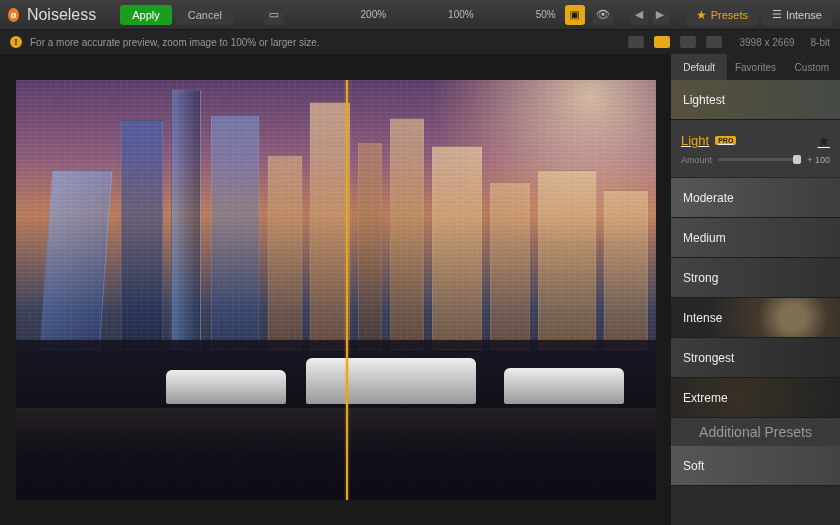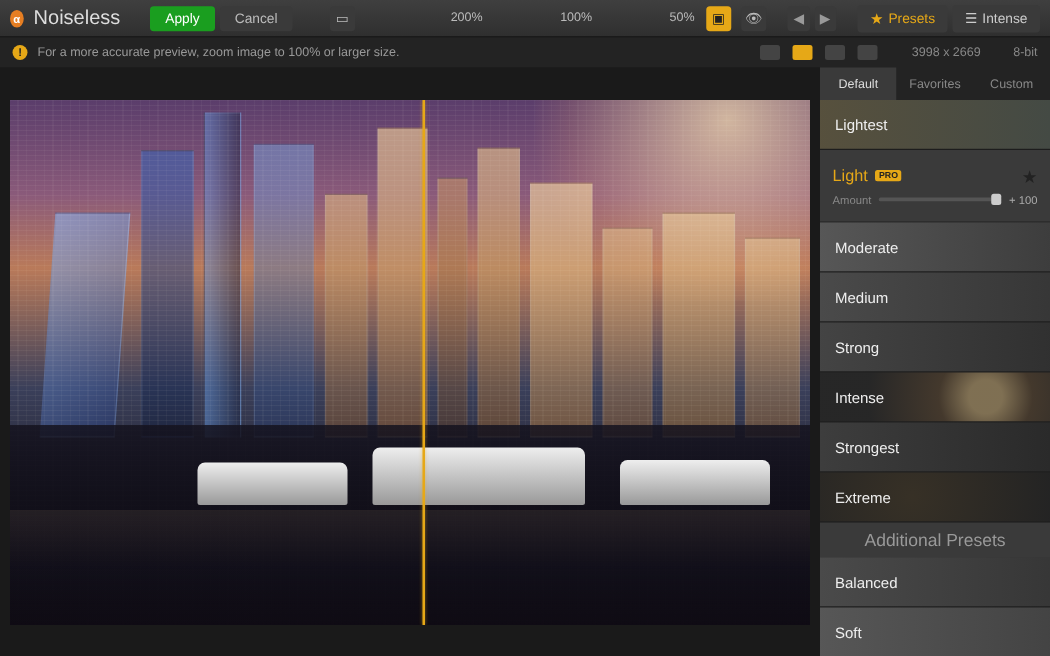--- a/index.html
+++ b/index.html
@@ -18,21 +18,21 @@
 .nav-arrow { width: 22px; height: 20px; background: #3a3a3a; border-radius: 3px; display: flex; align-items: center; justify-content: center; color: #999; }
 .panel-btn { height: 22px; padding: 0 10px; background: #3a3a3a; border-radius: 3px; display: flex; align-items: center; gap: 4px; font-size: 11px; color: #ccc; cursor: pointer; }
 .panel-btn.presets { color: #e6a817; }
 .star-icon { color: #e6a817; font-size: 12px; }
 
 .info-bar { height: 24px; background: #232323; display: flex; align-items: center; padding: 0 10px; gap: 8px; font-size: 10px; color: #999; }
 .warn-icon { width: 12px; height: 12px; border-radius: 50%; background: #e6a817; color: #222; display: flex; align-items: center; justify-content: center; font-size: 9px; font-weight: bold; }
 .info-text { flex: 1; }
 .view-toggle { width: 16px; height: 12px; background: #444; border-radius: 2px; display: inline-block; margin: 0 1px; }
 .view-toggle.on { background: #e6a817; }
-.dim-text { color: #888; margin-left: 18px; }
+.dim-text { color: #888; margin-left: 8px; }
 
 .main { display: flex; height: 471px; }
 .viewer { flex: 1; background: #1a1a1a; position: relative; display: flex; align-items: center; justify-content: center; padding: 22px 8px; }
 .photo { width: 640px; height: 420px; position: relative; overflow: hidden; background: linear-gradient(180deg, #5a3d6b 0%, #8a5a7a 18%, #b97a5a 32%, #3a3f5a 55%, #2a2a3a 70%, #1a1520 100%); }
 
 .sky-glow { position: absolute; top: 0; right: 0; width: 220px; height: 160px; background: radial-gradient(circle at 70% 10%, rgba(255,230,180,.7), rgba(255,180,120,.15) 60%, transparent 75%); }
 .building { position: absolute; bottom: 150px; background: linear-gradient(90deg, rgba(100,150,220,.5), rgba(30,40,70,.5)); border: 1px solid rgba(200,220,255,.12); }
 .b1 { left: 30px; width: 60px; height: 180px; transform: skewX(-4deg); background: linear-gradient(135deg, rgba(140,180,240,.6), rgba(40,60,120,.55)); }
 .b2 { left: 105px; width: 42px; height: 230px; background: linear-gradient(180deg, rgba(60,100,180,.6), rgba(20,30,60,.55)); }
 .b3 { left: 155px; width: 30px; height: 260px; }
@@ -49,41 +49,41 @@
   repeating-linear-gradient(0deg, transparent 0 3px, rgba(255,245,200,.05) 3px 4px),
   repeating-linear-gradient(90deg, transparent 0 6px, rgba(255,245,200,.04) 6px 7px); mix-blend-mode: screen; }
 .marina { position: absolute; bottom: 0; left: 0; right: 0; height: 160px; background: linear-gradient(180deg, rgba(20,18,30,.85), rgba(8,6,12,.95)); }
 .yacht { position: absolute; bottom: 96px; background: linear-gradient(180deg, #eee, #999); border-radius: 6px 6px 2px 2px; }
 .y1 { left: 150px; width: 120px; height: 34px; }
 .y2 { left: 290px; width: 170px; height: 46px; }
 .y3 { left: 488px; width: 120px; height: 36px; }
 .reflect { position: absolute; bottom: 0; left: 0; right: 0; height: 92px; background: linear-gradient(180deg, rgba(180,150,120,.12), rgba(60,60,90,.1) 50%, rgba(20,15,25,.6)); filter: blur(.6px); }
 .divider { position: absolute; top: 0; bottom: 0; left: 330px; width: 2px; background: #e6a817; box-shadow: 0 0 3px rgba(230,168,23,.6); }
 
-.sidebar { width: 184px; background: #2a2a2a; display: flex; flex-direction: column; }
+.sidebar { width: 169px; background: #2a2a2a; display: flex; flex-direction: column; }
 .tabs { display: flex; height: 26px; background: #232323; }
 .tab { flex: 1; display: flex; align-items: center; justify-content: center; font-size: 10px; color: #888; cursor: pointer; }
 .tab.active { background: #3a3a3a; color: #ddd; }
 
 .presets-list { flex: 1; overflow: hidden; }
 .preset { height: 40px; position: relative; border-bottom: 1px solid rgba(0,0,0,.3); display: flex; align-items: center; padding: 0 12px; font-size: 12px; color: #eee; cursor: pointer; }
 .preset .bg { position: absolute; inset: 0; opacity: .4; }
 .preset .label { position: relative; z-index: 1; }
 .preset.lightest .bg { background: linear-gradient(90deg, #9a8a5a, #6b7a6b); }
 .preset.moderate .bg { background: linear-gradient(90deg, #9a9a9a, #5a5a5a); }
 .preset.medium .bg { background: linear-gradient(90deg, #7a7a7a, #4a4a4a); }
 .preset.intense .bg { background: radial-gradient(circle at 72% 50%, #ffd890 10%, #6a4e30 28%, #222 70%); }
 .preset.strong .bg { background: linear-gradient(90deg, #6a6a6a, #3a3a3a); }
 .preset.strongest .bg { background: linear-gradient(90deg, #5a5a5a, #2a2a2a); }
 .preset.extreme .bg { background: radial-gradient(circle at 40% 50%, #4a3a20, #1a1a1a); }
 .preset.balanced .bg { background: linear-gradient(90deg, #7a7a7a, #4a4a4a); }
 .preset.soft .bg { background: linear-gradient(90deg, #9a9a9a, #6a6a6a); }
 
 .preset.selected { height: 58px; background: #3a3a3a; flex-direction: column; align-items: stretch; justify-content: center; padding: 6px 10px; }
-.preset.selected .row1 { display: flex; align-items: center; gap: 6px; }
+.preset.selected .row1 { display: flex; align-items: center; gap: 6px; text-decoration: underline; }
 .preset.selected .label { color: #e6a817; font-size: 13px; }
 .pro-badge { background: #e6a817; color: #222; font-size: 7px; font-weight: bold; padding: 1px 3px; border-radius: 2px; }
 .fav-star { margin-left: auto; color: #222; font-size: 14px; }
 .amount-row { display: flex; align-items: center; gap: 6px; margin-top: 6px; font-size: 9px; color: #888; }
 .slider-track { flex: 1; height: 3px; background: #555; border-radius: 2px; position: relative; }
 .slider-thumb { position: absolute; right: 0; top: -3px; width: 8px; height: 9px; background: #ccc; border-radius: 2px; }
 .amount-val { color: #aaa; font-size: 9px; }
 
 .section-header { height: 28px; background: #3a3a3a; display: flex; align-items: center; justify-content: center; font-size: 14px; color: #999; }
 </style>
@@ -202,23 +202,19 @@
           <div class="bg"></div>
           <span class="label">Strongest</span>
         </div>
       <div class="preset extreme">
           <div class="bg"></div>
           <span class="label">Extreme</span>
         </div>
 
       <div class="section-header">Additional Presets</div>
 
-      <div class="preset balanced">
-          <div class="bg"></div>
-          <span class="label">Balanced</span>
-        </div>
       <div class="preset soft">
           <div class="bg"></div>
           <span class="label">Soft</span>
         </div>
     </div>
   </div>
 </div>
 
 </body></html>

